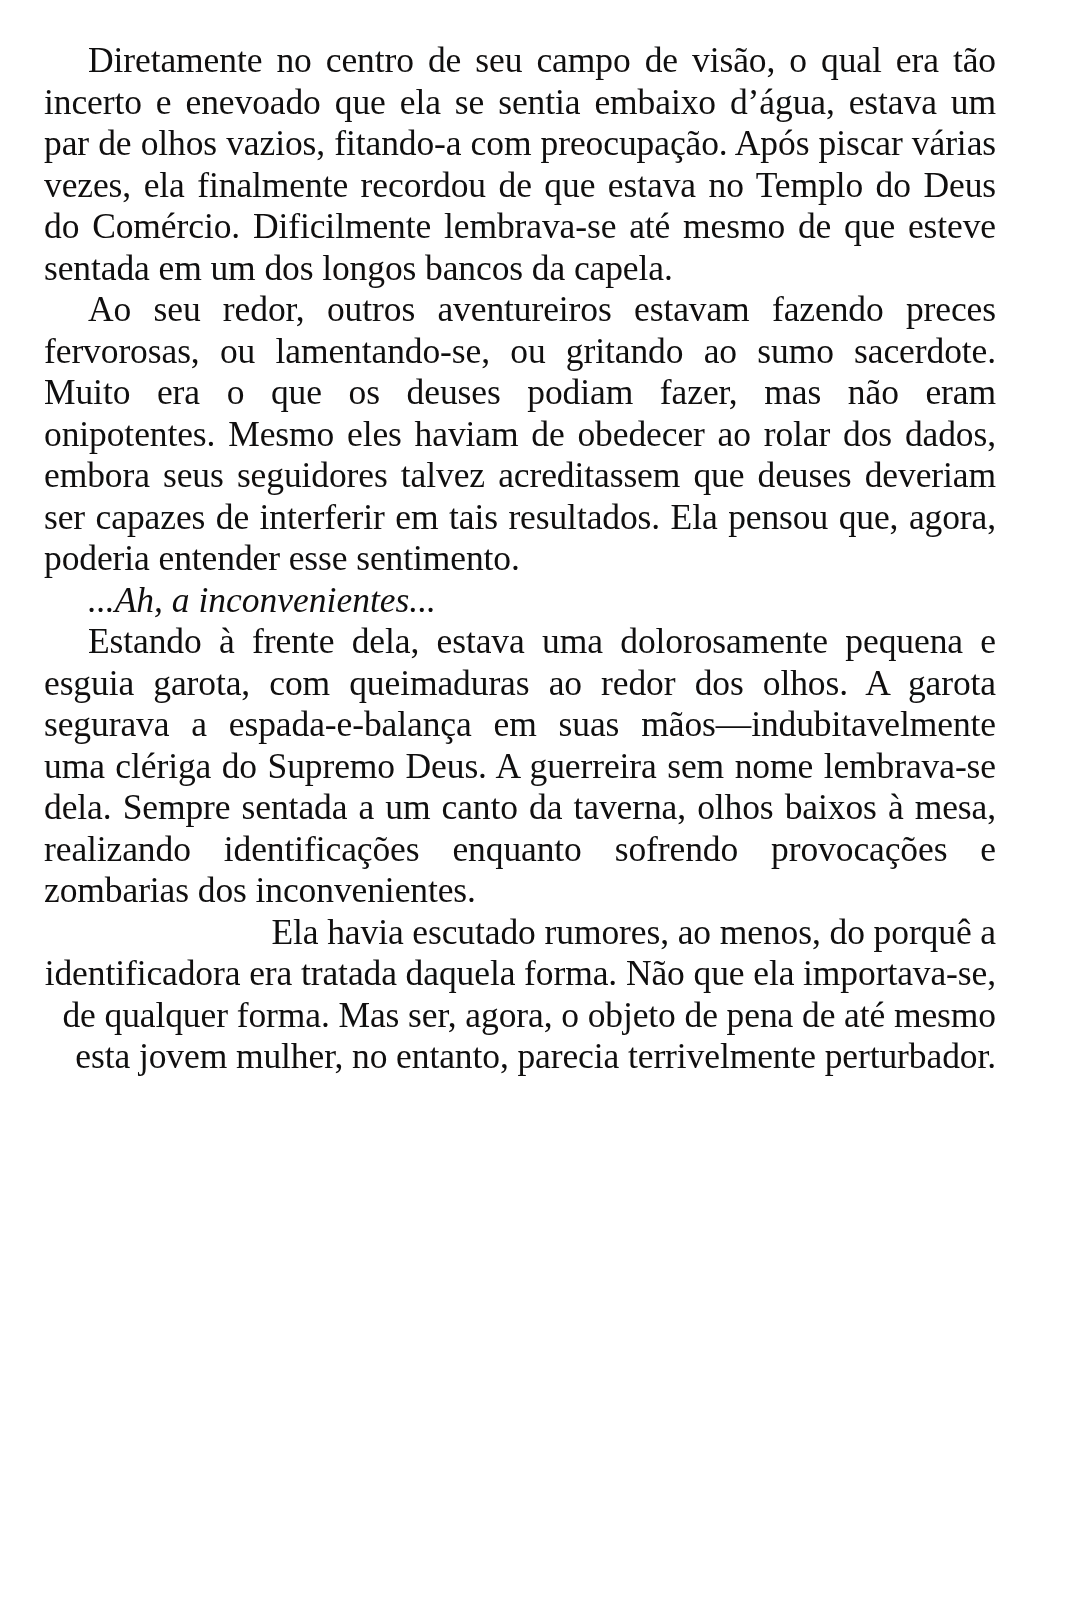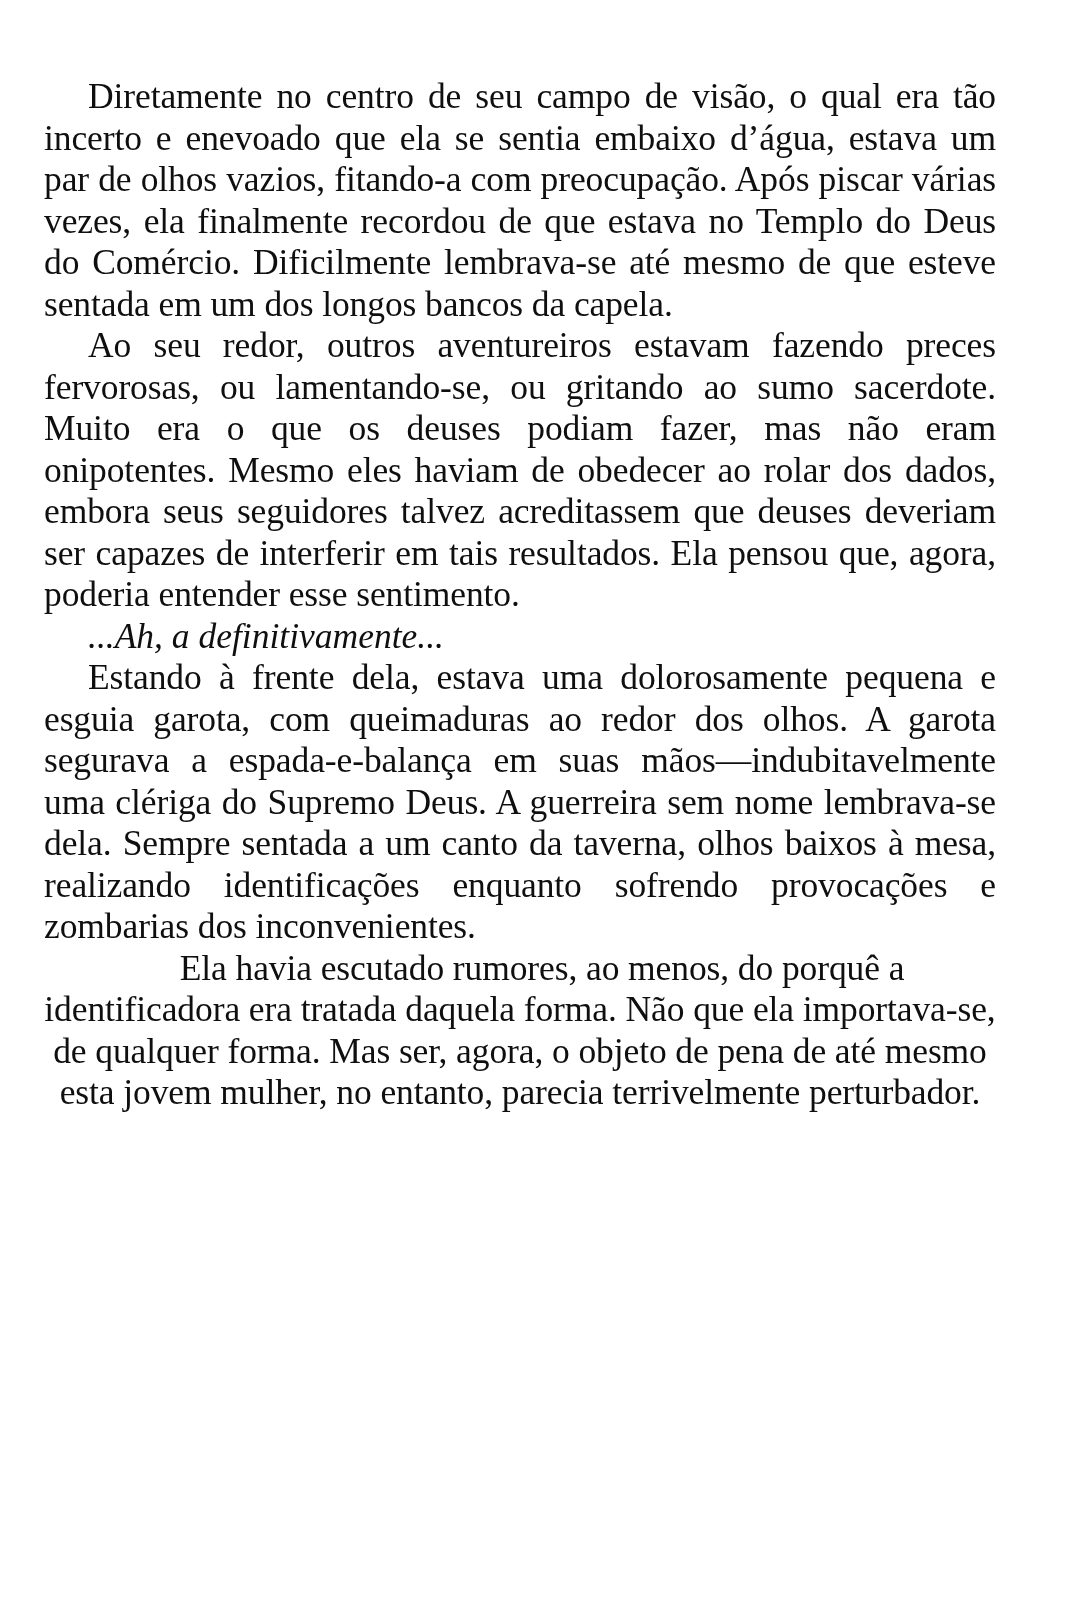--- a/index.html
+++ b/index.html
@@ -7,21 +7,20 @@
     padding: 0;
     background: #ffffff;
   }
   .page {
     position: relative;
     width: 1080px;
     height: 1160px;
     background: #ffffff;
     overflow: hidden;
     font-family: "Liberation Serif", "DejaVu Serif", serif;
-    margin-top: 36px;
   }
 
   .text-block {
     position: absolute;
     left: 44px;
     top: 40px;
     width: 952px;
   }
 
   p.body-par {
@@ -32,21 +31,21 @@
     font-size: 35.5px;
     line-height: 41.5px;
     color: #100f0f;
     font-stretch: condensed;
     transform-origin: left top;
     letter-spacing: -0.1px;
     word-spacing: 0px;
     hyphens: none;
   }
   p.body-par:last-child {
-    text-align: center;
+    text-align: right;
     font-family: Liberation Serif, serif;
   }
   p.par-last-justify {
     text-align: justify;
   }
   p.italic-line {
     margin: 0;
     text-indent: 44px;
     font-style: italic;
     font-size: 35.5px;
@@ -171,21 +170,21 @@
   }
 </style>
 </head>
 <body>
 
 <div class="page">
 
   <div class="text-block">
     <p class="body-par">Diretamente no centro de seu campo de visão, o qual era tão incerto e enevoado que ela se sentia embaixo d’água, estava um par de olhos vazios, fitando-a com preocupação. Após piscar várias vezes, ela finalmente recordou de que estava no Templo do Deus do Comércio. Dificilmente lembrava-se até mesmo de que esteve sentada em um dos longos bancos da capela.</p>
     <p class="body-par">Ao seu redor, outros aventureiros estavam fazendo preces fervorosas, ou lamentando-se, ou gritando ao sumo sacerdote. Muito era o que os deuses podiam fazer, mas não eram onipotentes. Mesmo eles haviam de obedecer ao rolar dos dados, embora seus seguidores talvez acreditassem que deuses deveriam ser capazes de interferir em tais resultados. Ela pensou que, agora, poderia entender esse sentimento.</p>
-    <p class="italic-line">...Ah, a definitivamente...</p>
+    <p class="italic-line">...Ah, a inconvenientes...</p>
     <p class="body-par">Estando à frente dela, estava uma dolorosamente pequena e esguia garota, com queimaduras ao redor dos olhos. A garota segurava a espada-e-balança em suas mãos—indubitavelmente uma clériga do Supremo Deus. A guerreira sem nome lembrava-se dela. Sempre sentada a um canto da taverna, olhos baixos à mesa, realizando identificações enquanto sofrendo provocações e zombarias dos inconvenientes.</p>
     <p class="body-par par-last-justify">Ela havia escutado rumores, ao menos, do porquê a identificadora era tratada daquela forma. Não que ela importava-se, de qualquer forma. Mas ser, agora, o objeto de pena de até mesmo esta jovem mulher, no entanto, parecia terrivelmente perturbador.</p>
   </div>
 
   <div class="logo">
     <div class="logo-inner">
 
       <svg class="enso" viewBox="0 0 150 150">
         <path d="M118 28 C104 12 82 6 62 12 C36 20 18 44 16 72 C14 102 34 128 62 137 C88 145 117 134 131 110 C142 91 141 66 129 49" fill="none" stroke="#c9c9c9" stroke-width="17" stroke-linecap="round"></path>
         <path d="M124 33 C112 20 95 14 78 16" fill="none" stroke="#c9c9c9" stroke-width="9" stroke-linecap="round"></path>

